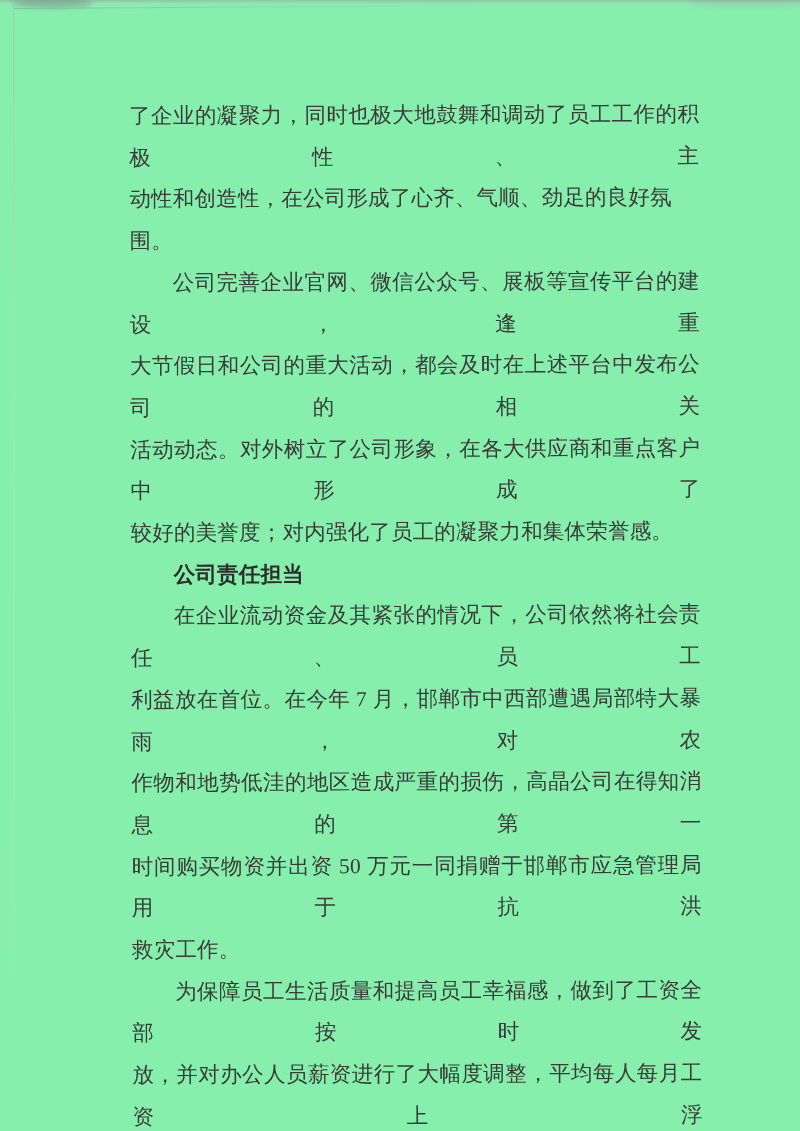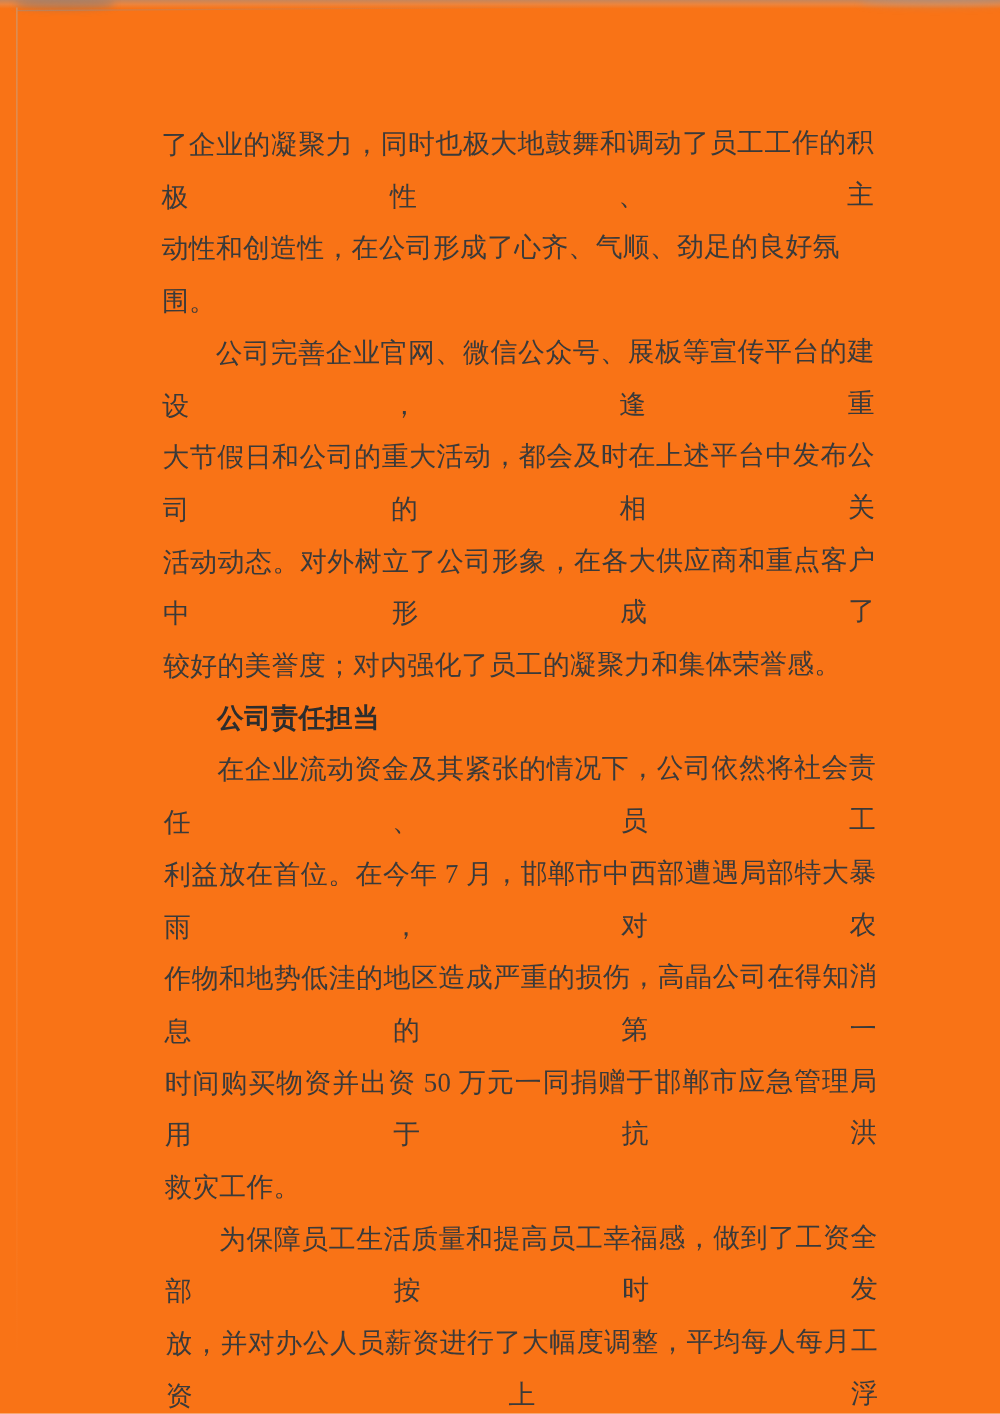--- a/index.html
+++ b/index.html
@@ -7,21 +7,21 @@
     padding: 0;
     width: 800px;
     height: 1131px;
     background: #f4f4f4;
     font-family: "Liberation Serif", "DejaVu Serif", serif;
   }
   .page {
     position: relative;
     width: 800px;
     height: 1131px;
-    background: #f97316;
+    background: #86efac;
     overflow: hidden;
   }
   
   .scan-top {
     position: absolute;
     top: 0; left: 0;
     width: 100%; height: 7px;
     background: linear-gradient(180deg,
       rgba(148,153,160,0.50) 0%,
       rgba(190,194,200,0.22) 50%,

